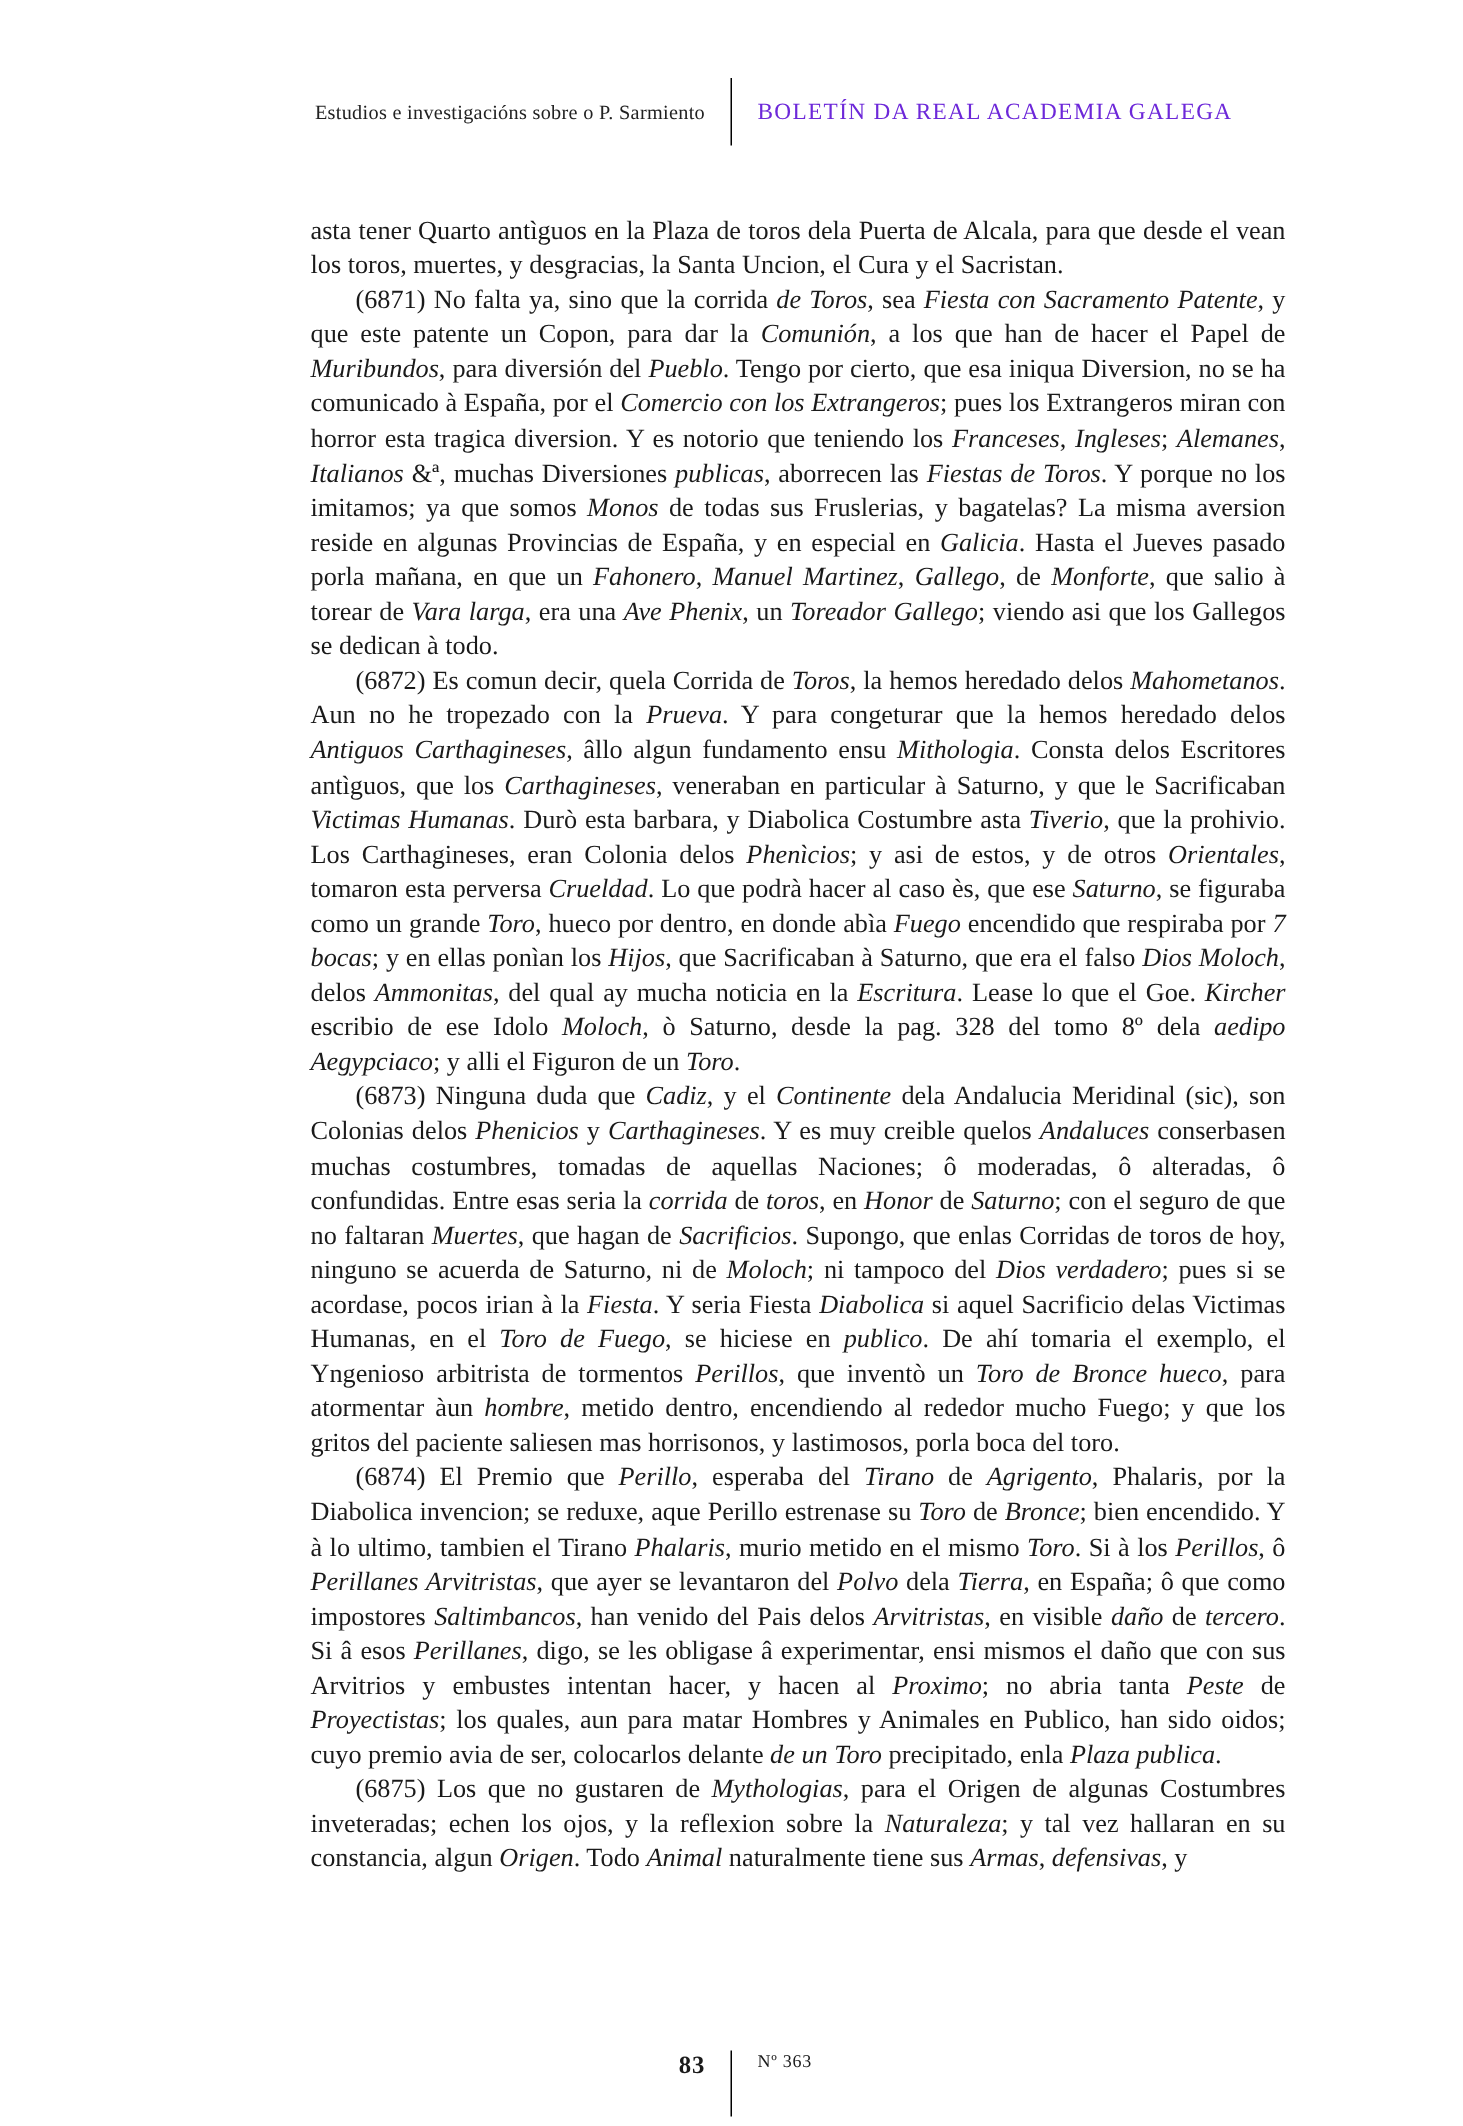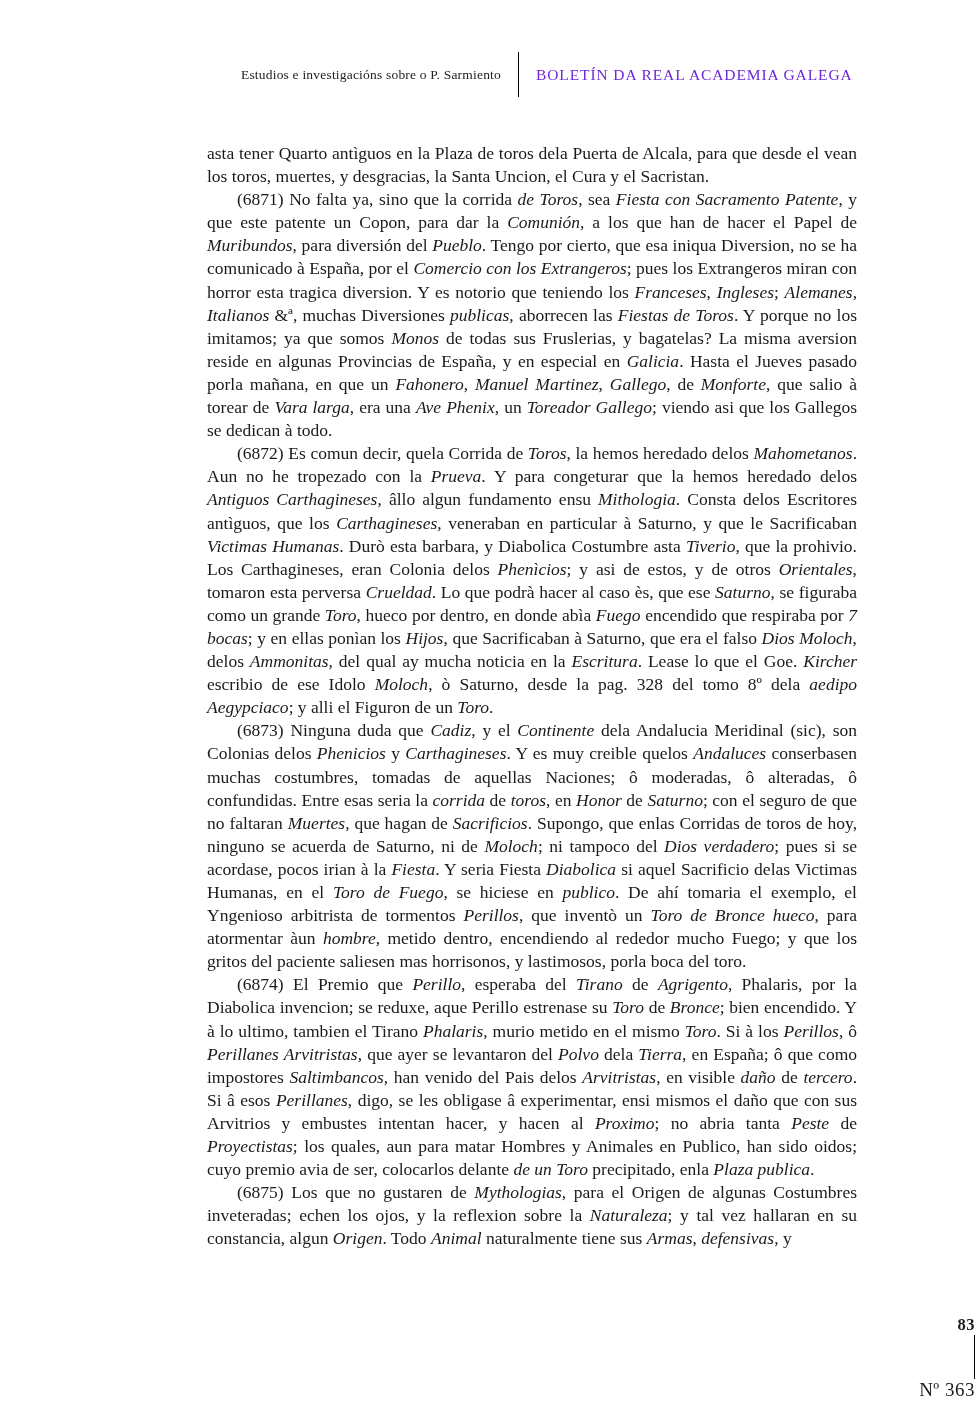--- a/index.html
+++ b/index.html
@@ -23,21 +23,20 @@
     width: 100%;
     display: flex;
     align-items: center;
   }
   .running-head-left {
     width: 470px;
     text-align: right;
     font-size: 13.5px;
     letter-spacing: 0.2px;
     color: #222;
-    margin-left: 31px;
   }
   .vdivider {
     width: 1px; height: 45px;
     background: #000;
     margin-left: 17px;
     flex: 0 0 auto;
   }
   .running-head-right {
     padding-left: 17px;
     font-size: 15.5px;
@@ -55,37 +54,36 @@
     text-align: justify;
     color: #1a1a1a;
   }
   .text-body p { margin: 0; }
   .text-body p.indent { text-indent: 30px; }
   .text-body i { font-style: italic; }
 
   
   .page-footer {
     position: absolute;
-    top: 1315px; left: 0;
+    top: 1367px; left: 0;
     width: 100%;
     display: flex;
-    align-items: flex-end;
-    flex-direction: column;
+    align-items: flex-start;
   }
   .page-number {
     width: 470px;
     text-align: right;
     font-weight: bold;
     font-size: 16.5px;
     letter-spacing: 0.5px;
   }
   .footer-divider { height: 44px; }
   .issue-number {
     padding-left: 17px;
-    font-size: 19px;
+    font-size: 12px;
     letter-spacing: 0.5px;
   }
 </style>
 </head>
 <body>
 
 <div class="page" style="background: rgb(255, 255, 255); color: rgb(26, 26, 26);">
 
   <div class="page-header">
     <span class="running-head-left">Estudios e investigacións sobre o P. Sarmiento</span>

